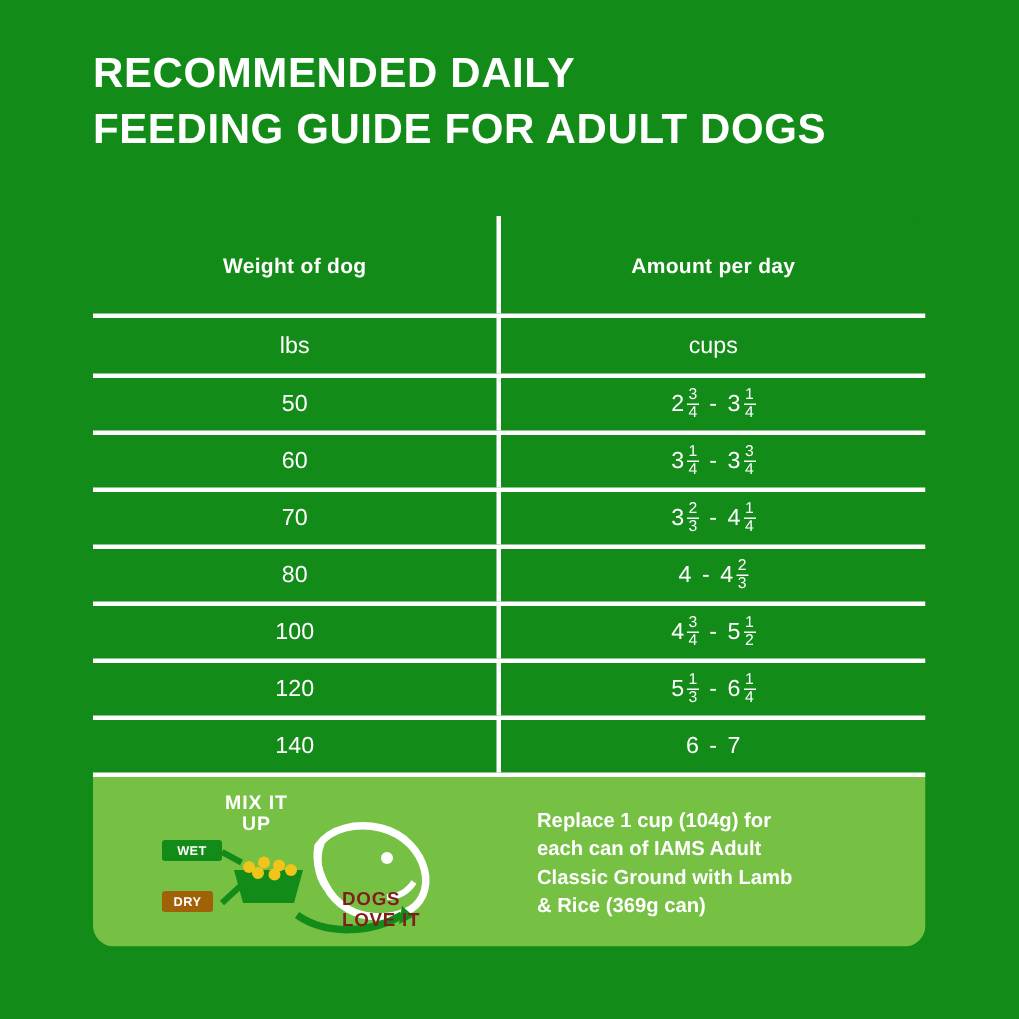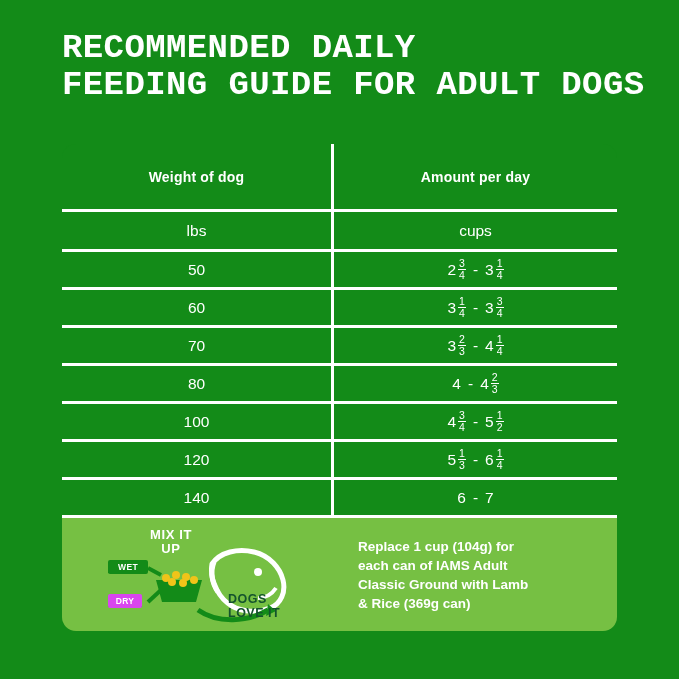--- a/index.html
+++ b/index.html
@@ -20,24 +20,23 @@
     background: #138b18;
     box-sizing: border-box;
   }
   .title {
     position: absolute;
     left: 62px;
     top: 30px;
     width: 600px;
     color: #ffffff;
     font-weight: bold;
-    font-size: 34px;
+    font-size: 28px;
     line-height: 37px;
     letter-spacing: 0.4px;
-    font-family: Liberation Mono, monospace;
   }
   .title-line {
     display: block;
     white-space: nowrap;
   }
 
   .table-card {
     position: absolute;
     left: 62px;
     top: 144px;
@@ -191,28 +190,28 @@
     line-height: 14px;
     background: #138b18;
     border-radius: 2px;
   }
   .tag-dry {
     left: 46px;
     top: 76px;
     width: 34px;
     height: 14px;
     line-height: 14px;
-    background: #d946ef;
+    background: #a16207;
     border-radius: 2px;
   }
   .dogs-love {
     position: absolute;
     left: 166px;
     top: 74px;
-    color: #14532d;
+    color: #7f1d1d;
     font-weight: bold;
     font-size: 12.5px;
     line-height: 14px;
     letter-spacing: 0.5px;
     text-align: left;
     width: 100px;
   }
   .graphic-svg {
     position: absolute;
     left: 0;

